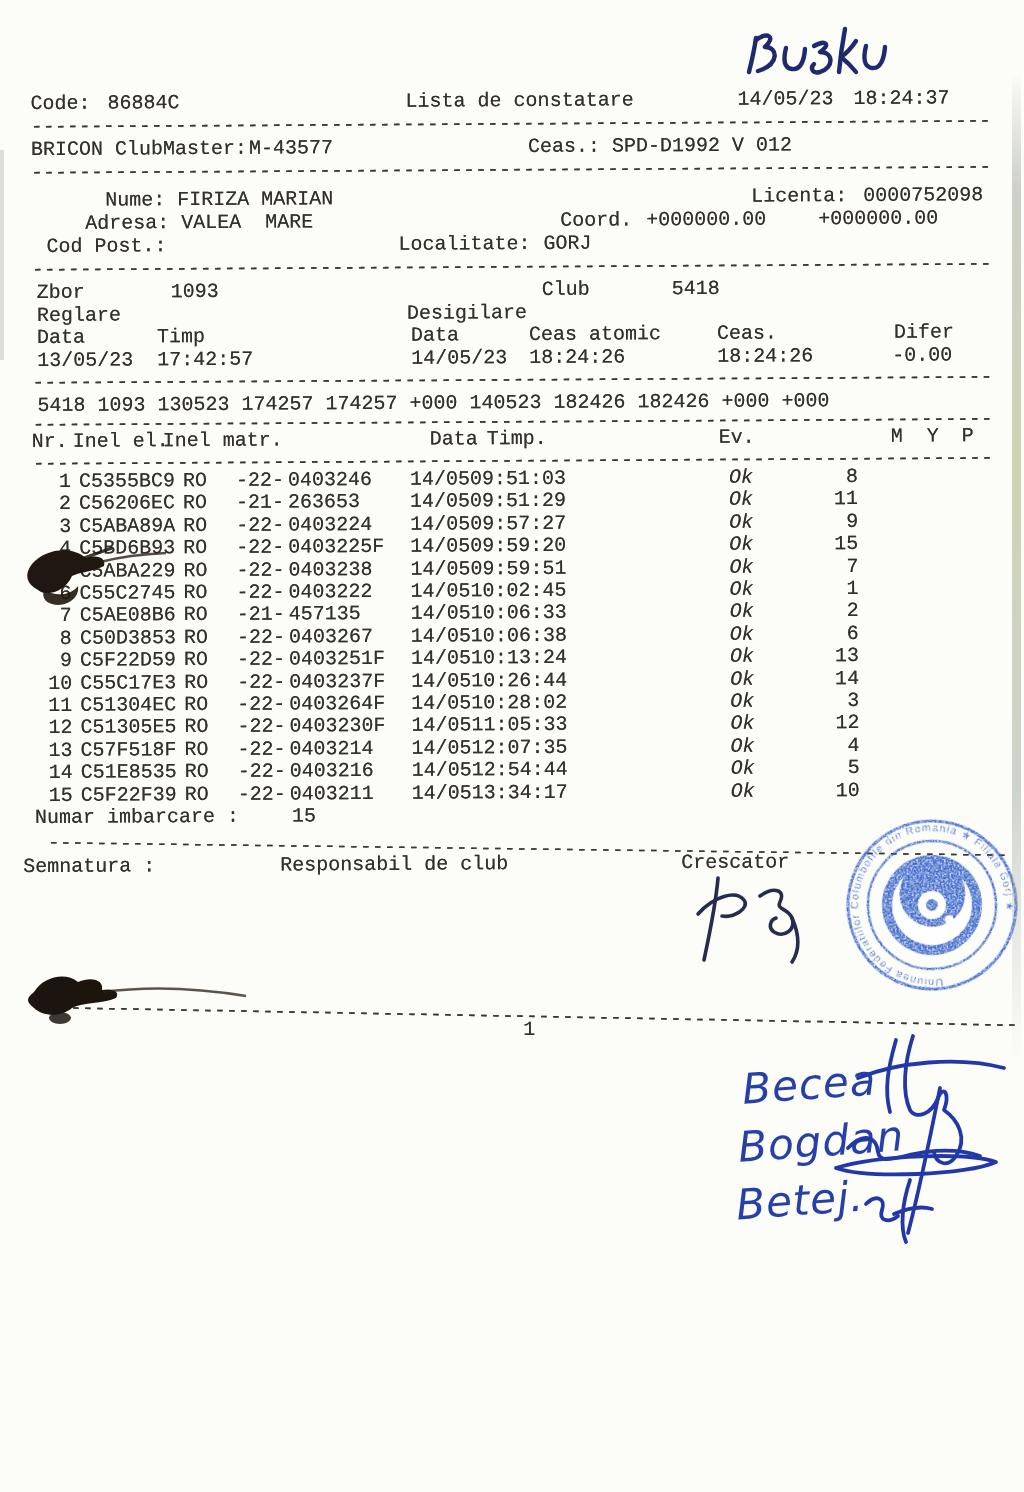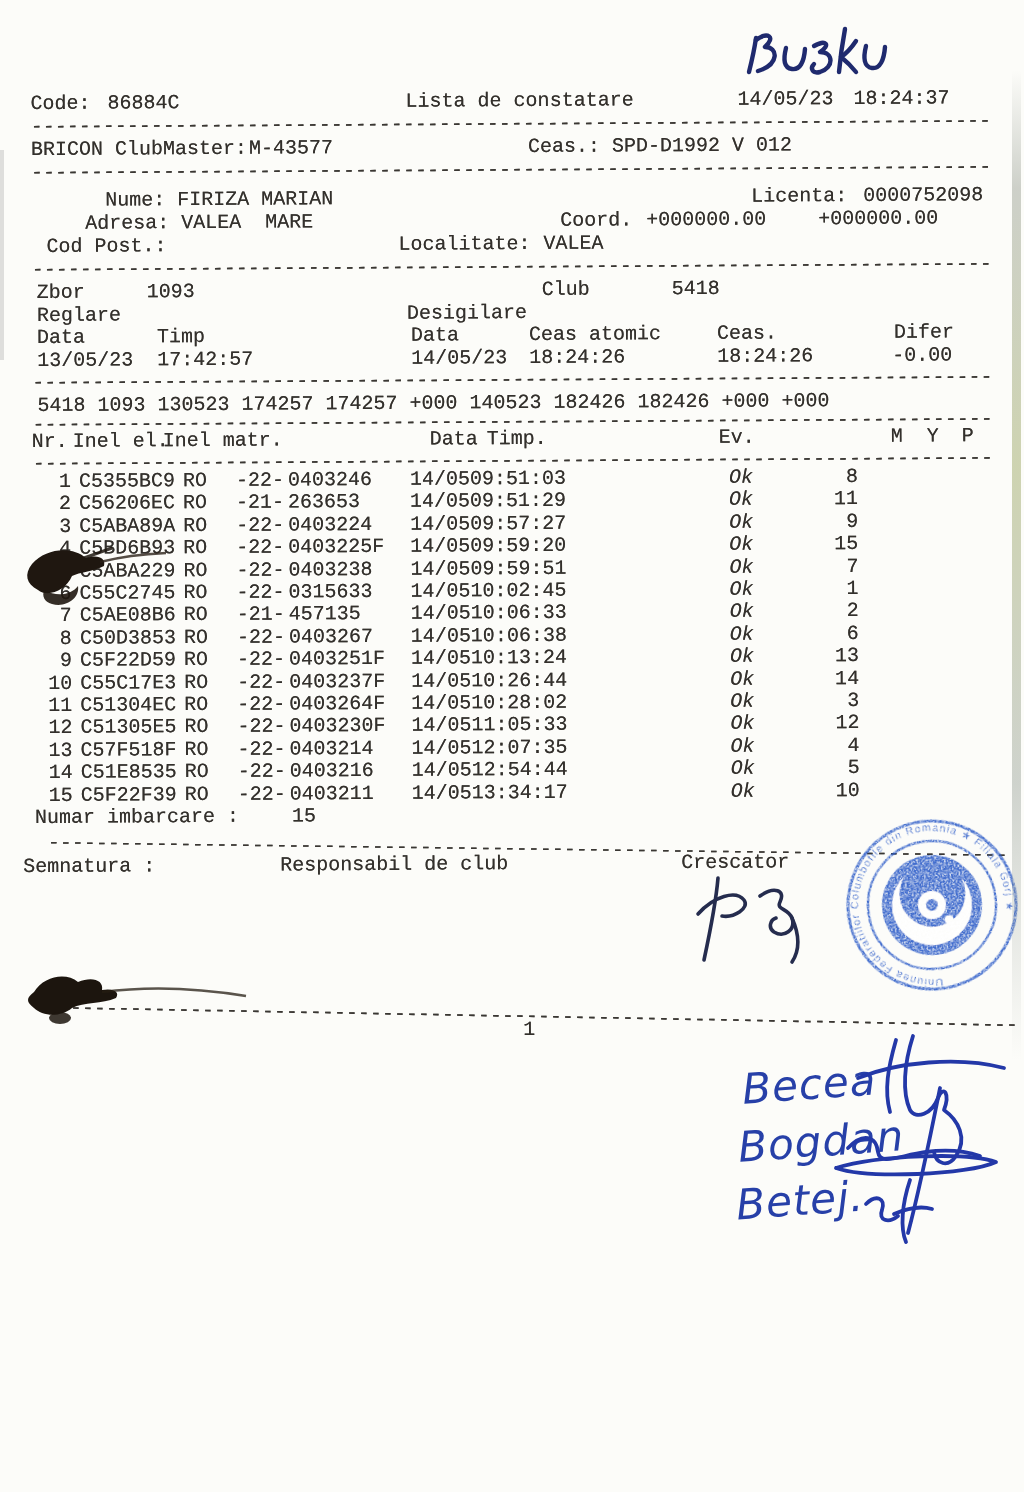--- a/index.html
+++ b/index.html
@@ -74,29 +74,29 @@
     <div class="line" style="top:213px">
       <span class="pl" style="left:87px">Adresa:</span>
       <span class="pl" style="left:183px">VALEA  MARE</span>
       <span class="pl" style="left:562px">Coord.</span>
       <span class="pl" style="left:648px">+000000.00</span>
       <span class="pl" style="left:820px">+000000.00</span>
     </div>
     <div class="line" style="top:236px">
       <span class="pl" style="left:48px">Cod Post.:</span>
       <span class="pl" style="left:400px">Localitate:</span>
-      <span class="pl" style="left:545px">VALEA</span>
+      <span class="pl" style="left:545px">GORJ</span>
     </div>
     <div class="dashline" style="left:33px;top:259px">
         <span class="pl dash">--------------------------------------------------------------------------------</span>
       </div>
 
     <div class="line" style="top:282px">
       <span class="pl" style="left:38px">Zbor</span>
-      <span class="pl" style="left:148px">1093</span>
+      <span class="pl" style="left:172px">1093</span>
       <span class="pl" style="left:543px">Club</span>
       <span class="pl" style="left:673px">5418</span>
     </div>
     <div class="line" style="top:305px">
       <span class="pl" style="left:38px">Reglare</span>
       <span class="pl" style="left:408px">Desigilare</span>
     </div>
     <div class="line" style="top:327px">
       <span class="pl" style="left:38px">Data</span>
       <span class="pl" style="left:158px">Timp</span>
@@ -193,21 +193,21 @@
     <span class="pl c-date">14/05</span>
     <span class="pl c-time">09:59:51</span>
     <span class="pl c-ev">Ok</span>
     <span class="pl c-m">7</span>
   </div>
         <div class="trow" style="top: 583px;">
     <span class="pl c-nr">6</span>
     <span class="pl c-ring">C55C2745</span>
     <span class="pl c-co">RO</span>
     <span class="pl c-yr">-22-</span>
-    <span class="pl c-band">0315633</span>
+    <span class="pl c-band">0403222</span>
     <span class="pl c-date">14/05</span>
     <span class="pl c-time">10:02:45</span>
     <span class="pl c-ev">Ok</span>
     <span class="pl c-m">1</span>
   </div>
         <div class="trow" style="top: 605.4px;">
     <span class="pl c-nr">7</span>
     <span class="pl c-ring">C5AE08B6</span>
     <span class="pl c-co">RO</span>
     <span class="pl c-yr">-21-</span>

